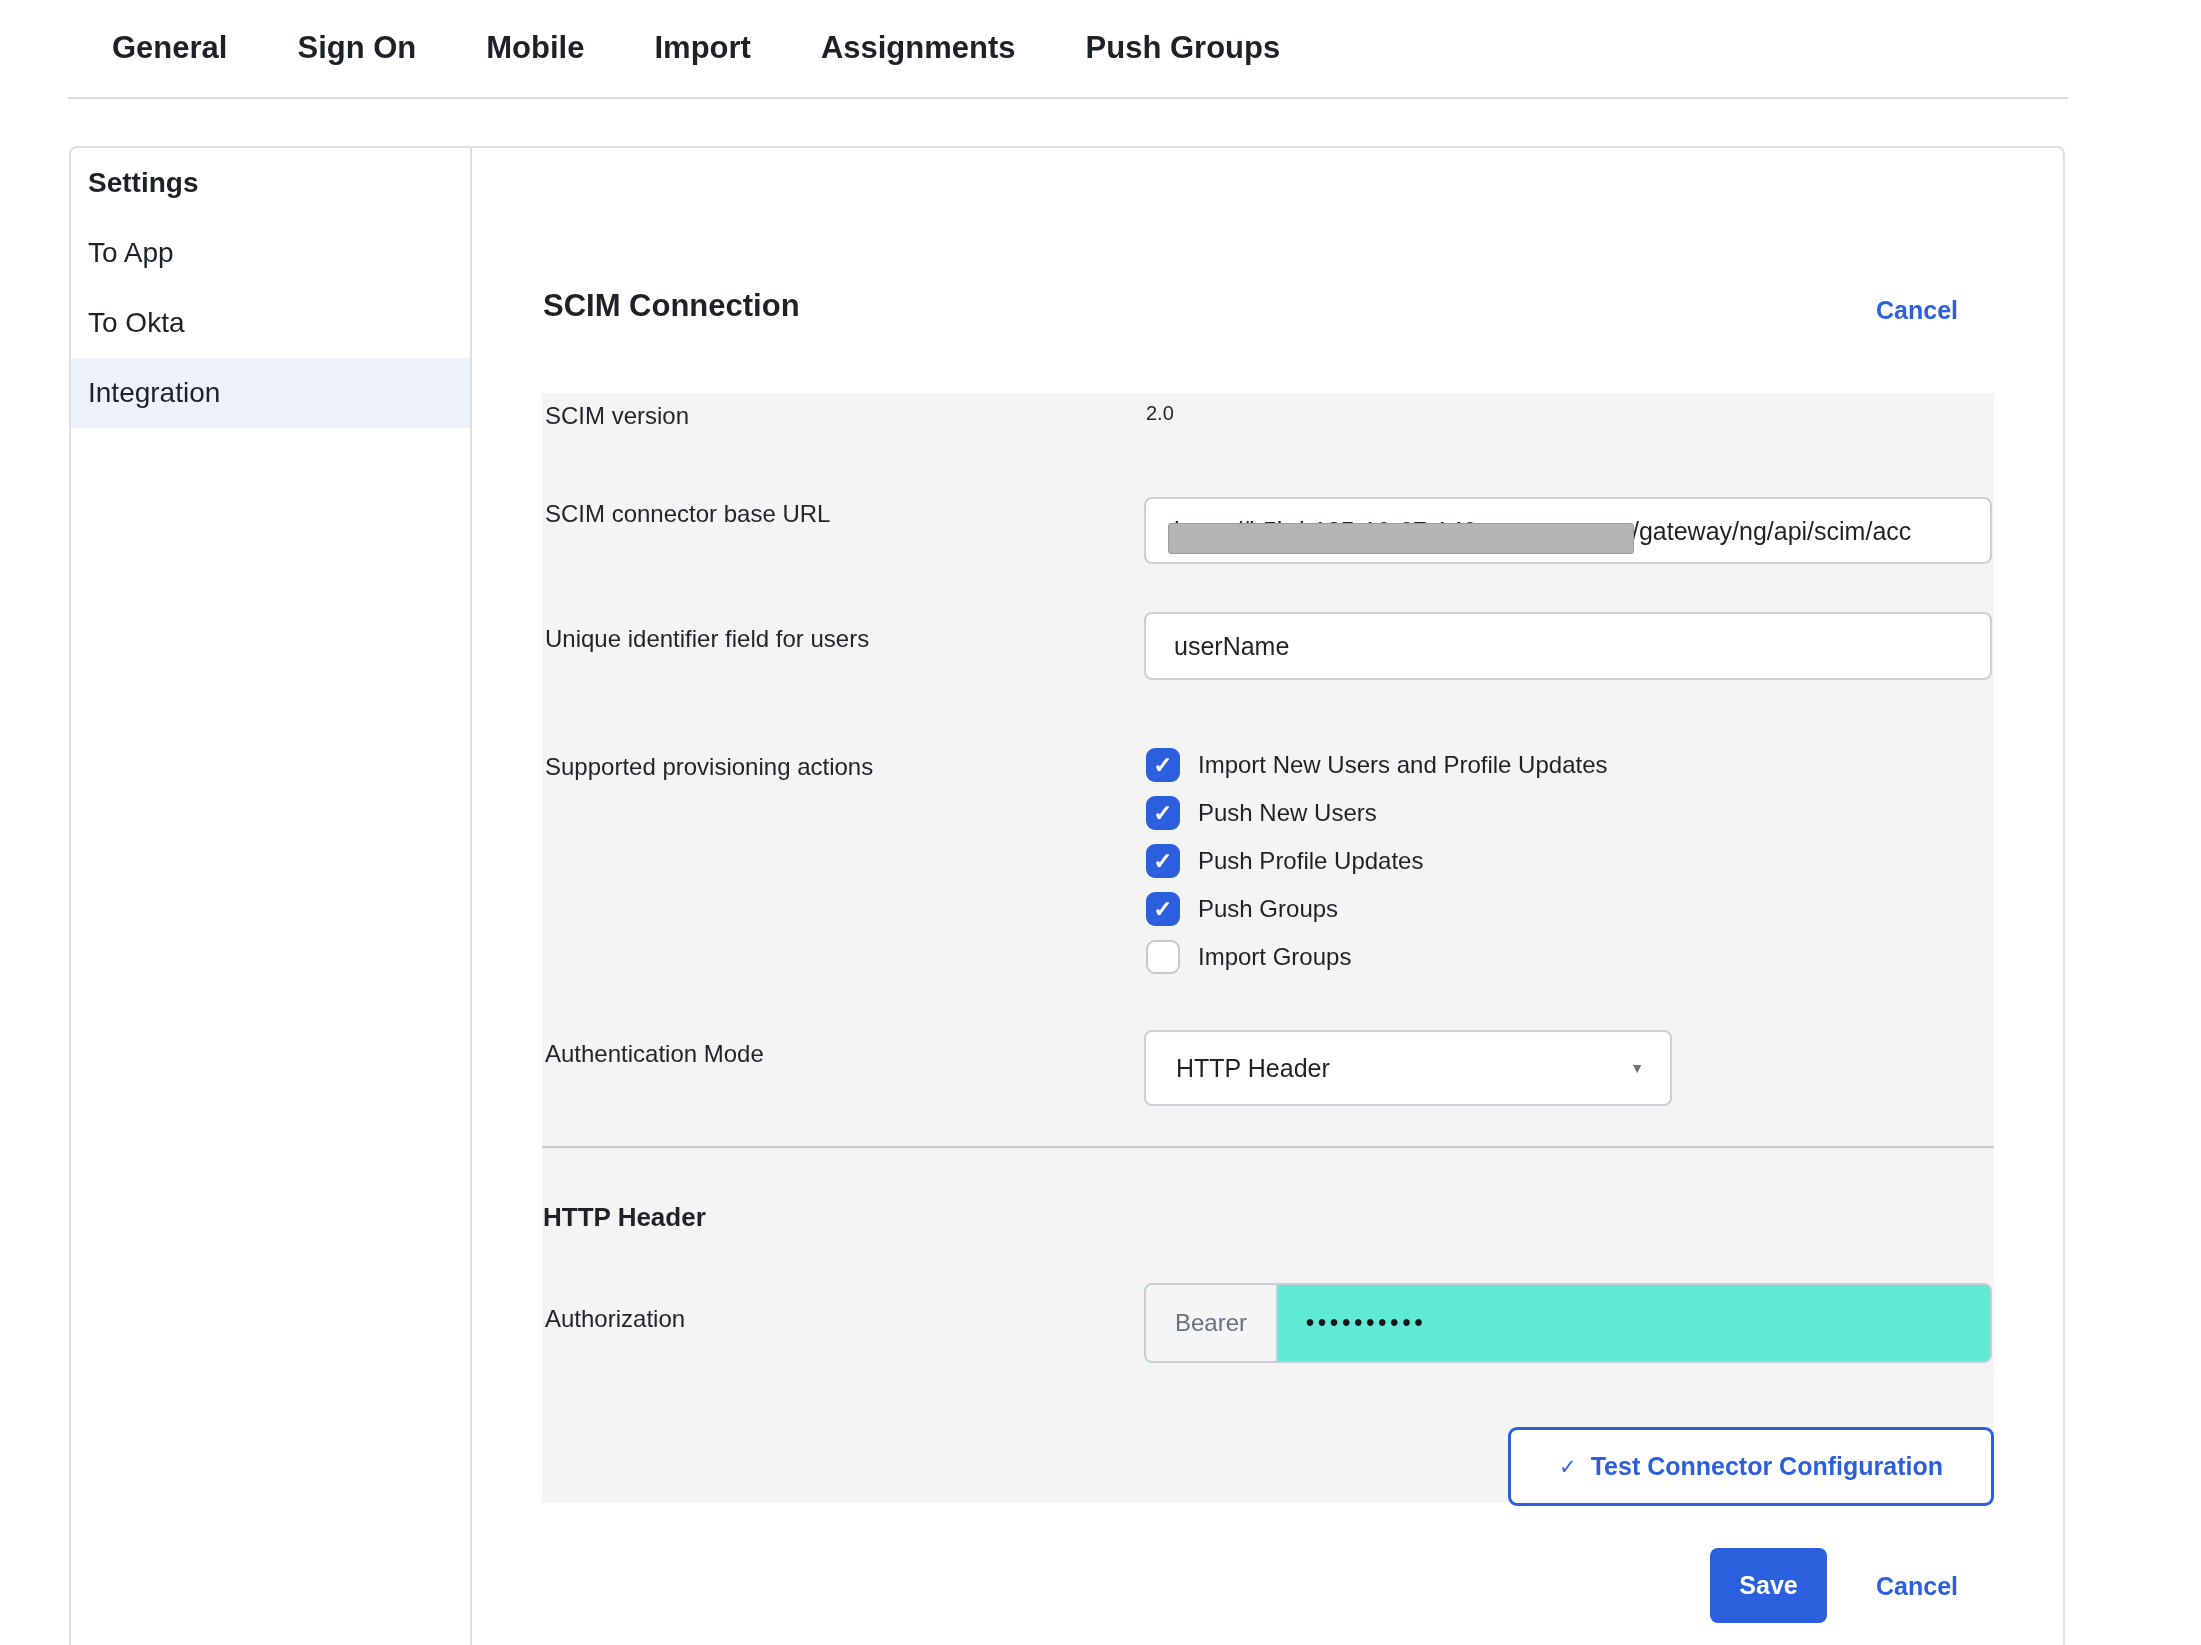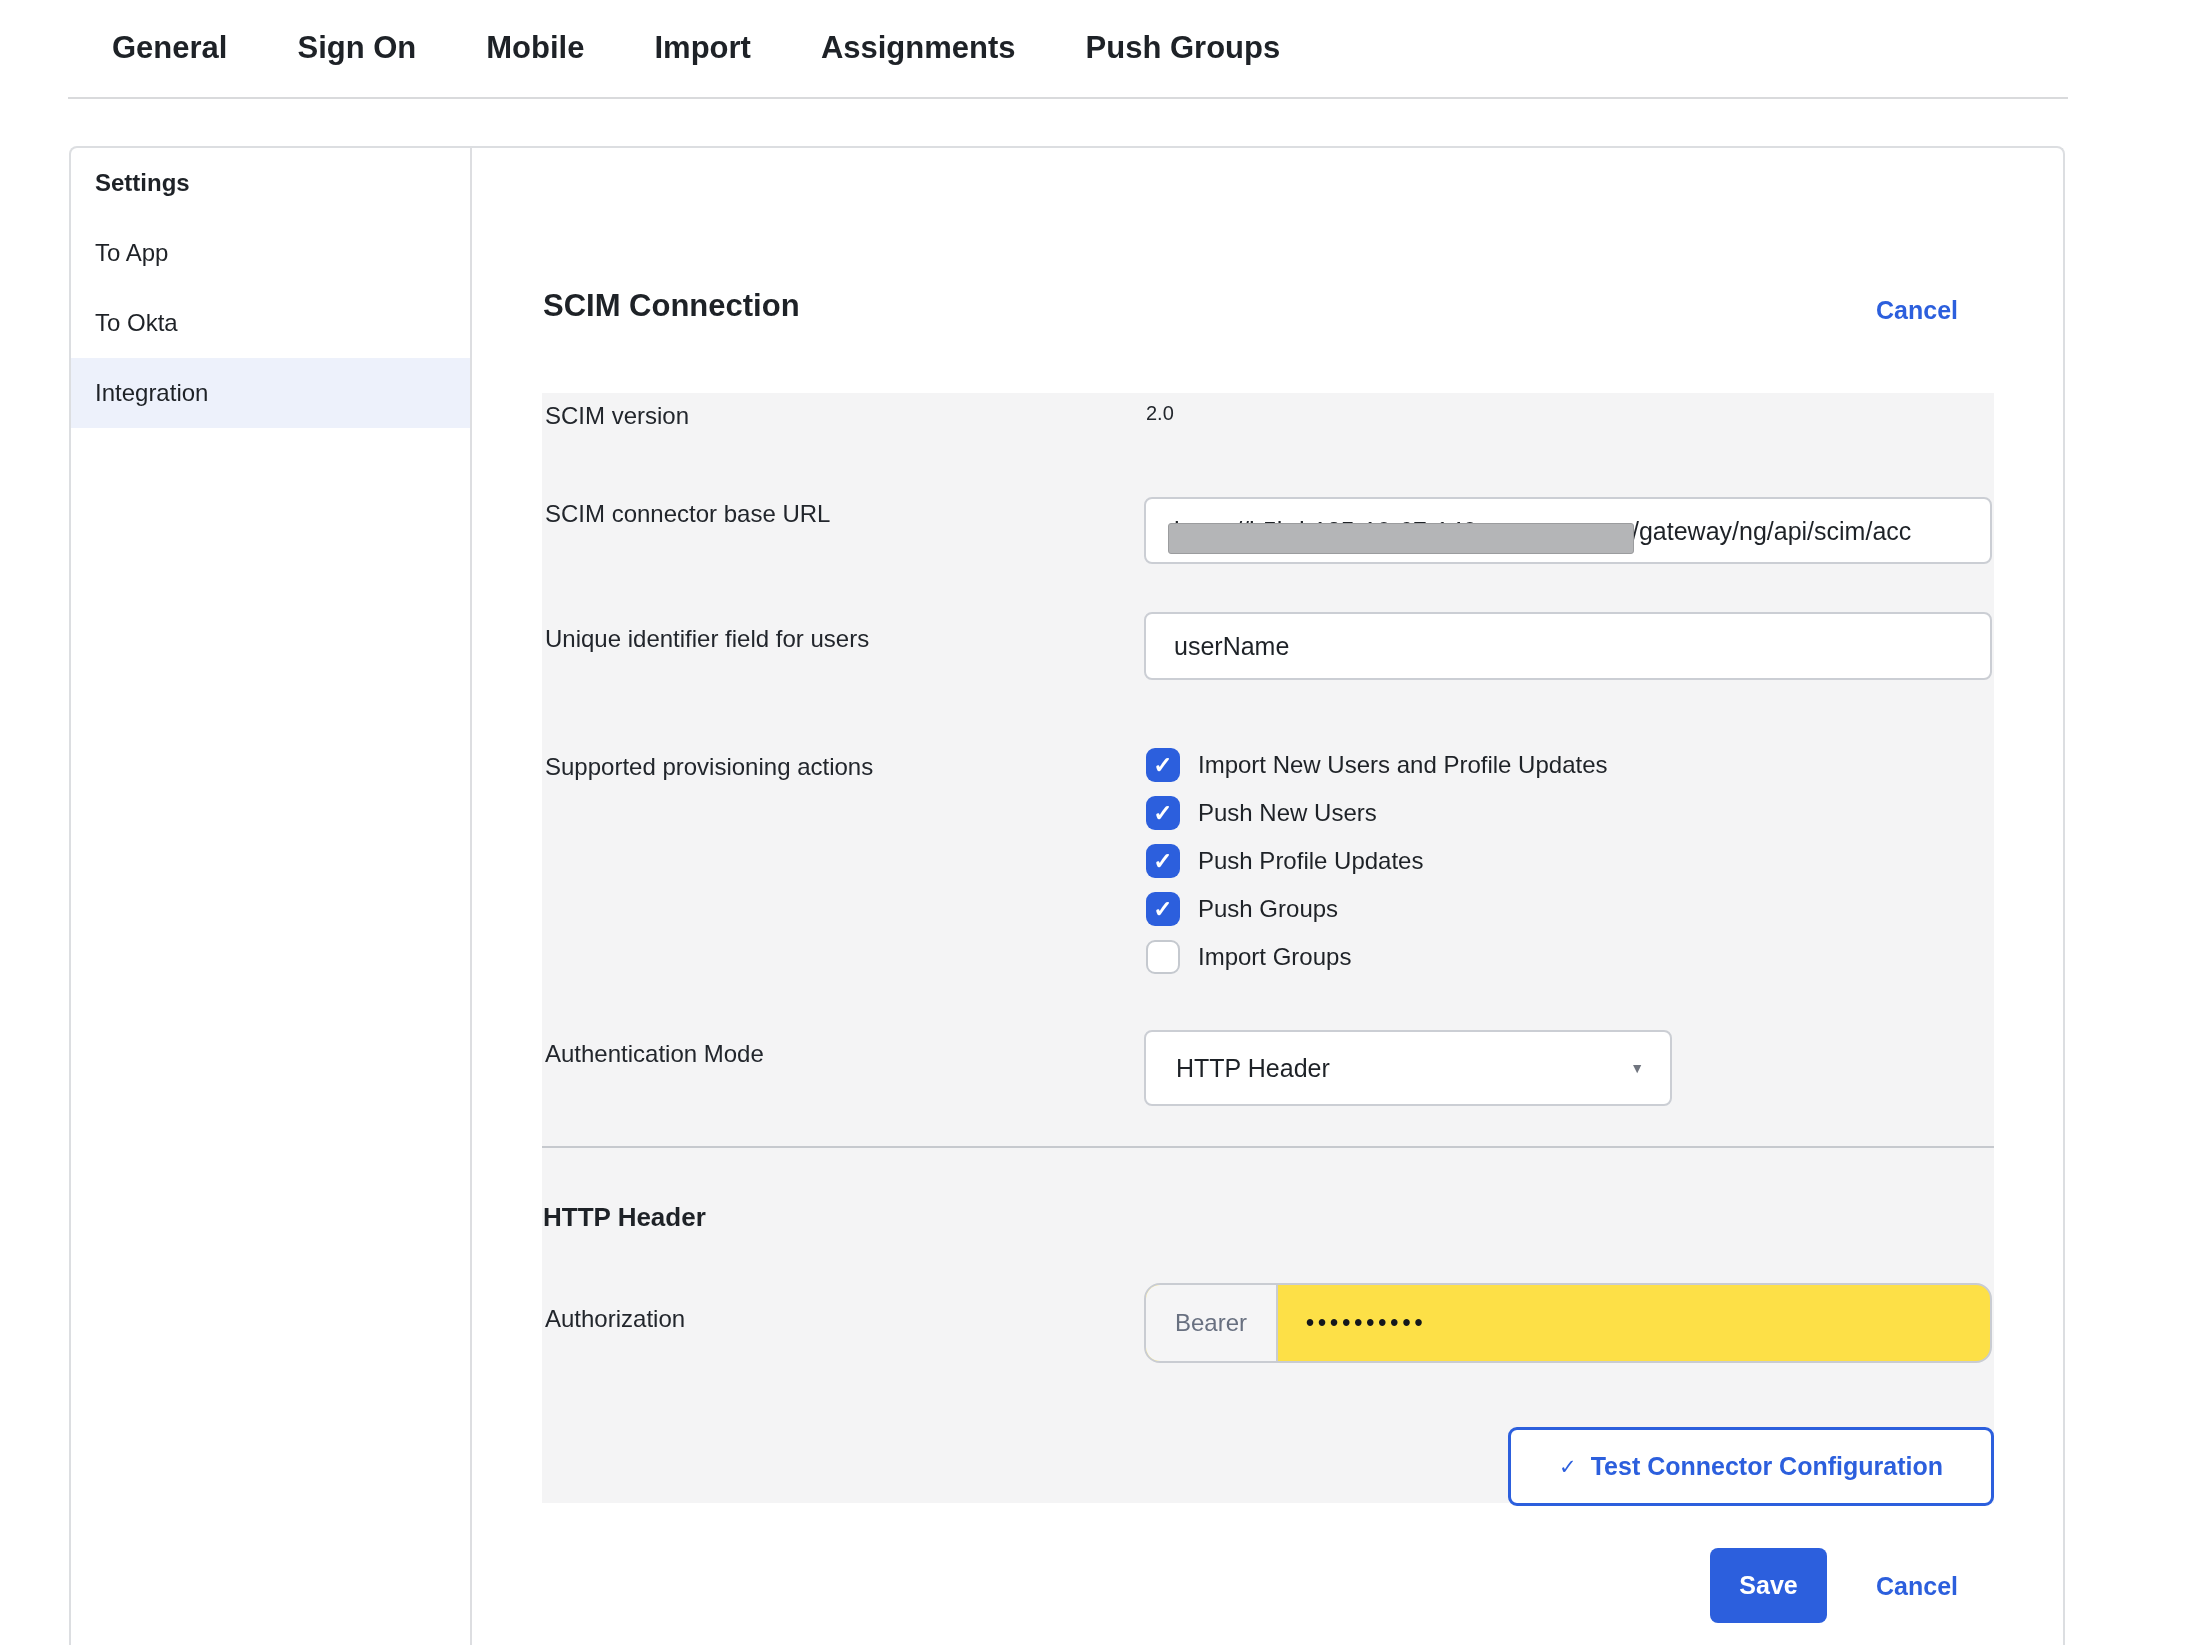--- a/index.html
+++ b/index.html
@@ -23,21 +23,21 @@
   
   .card {
     position:absolute; left:69px; top:146px; width:1996px; height:1540px;
     box-sizing:border-box; border:2px solid #dcdee1; border-bottom:none;
     border-radius:8px 8px 0 0; background:#ffffff;
   }
   .sidebar {
     position:absolute; left:0; top:0; width:401px; height:100%;
     box-sizing:border-box; border-right:2px solid #dddee1;
   }
-  .side-row { height:70px; display:flex; align-items:center; padding-left:24px; font-size:24px; }
+  .side-row { height:70px; display:flex; align-items:center; padding-left:17px; font-size:28px; }
   .side-row.header { font-weight:bold; }
   .side-row.selected { background:#edf1fb; }
 
   
   .page-title { position:absolute; left:543px; top:288px; font-size:31px; font-weight:bold; }
   .link { color:var(--accent); font-weight:bold; cursor:pointer; text-decoration:none; }
   .cancel-top { position:absolute; left:1876px; top:296px; font-size:25px; }
 
   .panel { position:absolute; left:542px; top:393px; width:1452px; height:1110px; background:#f4f4f5; }
 
@@ -79,21 +79,21 @@
   }
   .dd-text { position:absolute; left:30px; top:50%; transform:translateY(-50%); font-size:25px; }
   .dd-caret { position:absolute; right:26px; top:50%; transform:translateY(-50%); font-size:14px; color:#70757f; }
 
   .section-divider { position:absolute; left:542px; top:1146px; width:1452px; height:2px; background:#c6c9ce; }
   .section-title { position:absolute; left:543px; top:1202px; font-size:26px; font-weight:bold; }
 
   
   .auth-group {
     position:absolute; left:1144px; top:1283px; width:848px; height:80px; box-sizing:border-box;
-    background:#fde047; border:2px solid #c9ccd2; border-radius:16px; display:flex; overflow:hidden;
+    background:#5eead4; border:2px solid #c9ccd2; border-radius:8px; display:flex; overflow:hidden;
   }
   .auth-prefix {
     width:132px; flex:0 0 auto; box-sizing:border-box; border-right:2px solid #c9ccd2;
     background:#f5f5f6; color:#687080; font-size:24px;
     display:flex; align-items:center; justify-content:center;
   }
   .auth-value { display:flex; align-items:center; padding-left:28px; font-size:23px; font-weight:bold; letter-spacing:4px; color:#14171c; }
 
   
   .test-btn {

